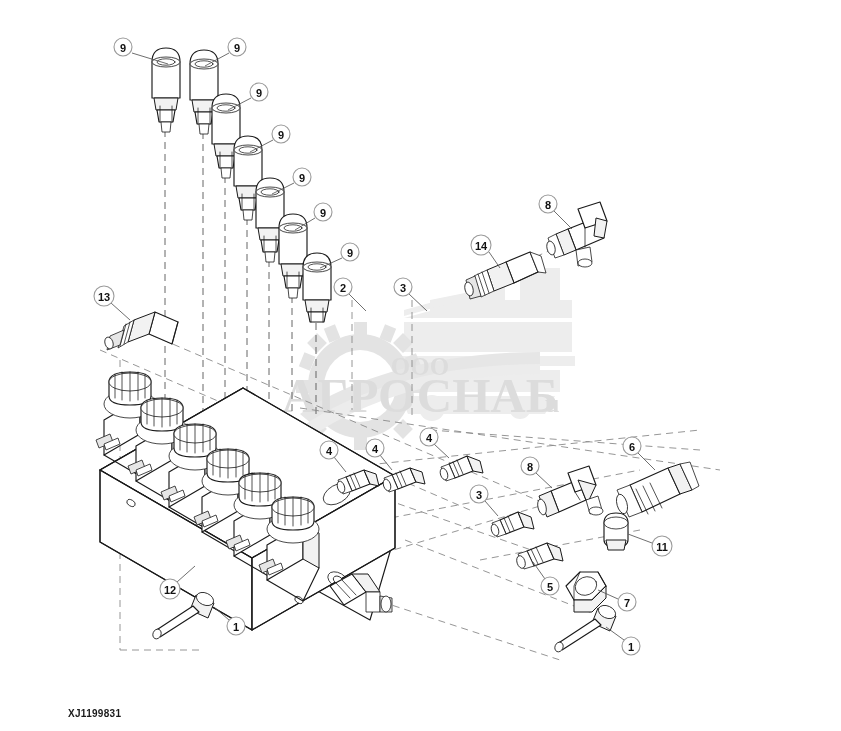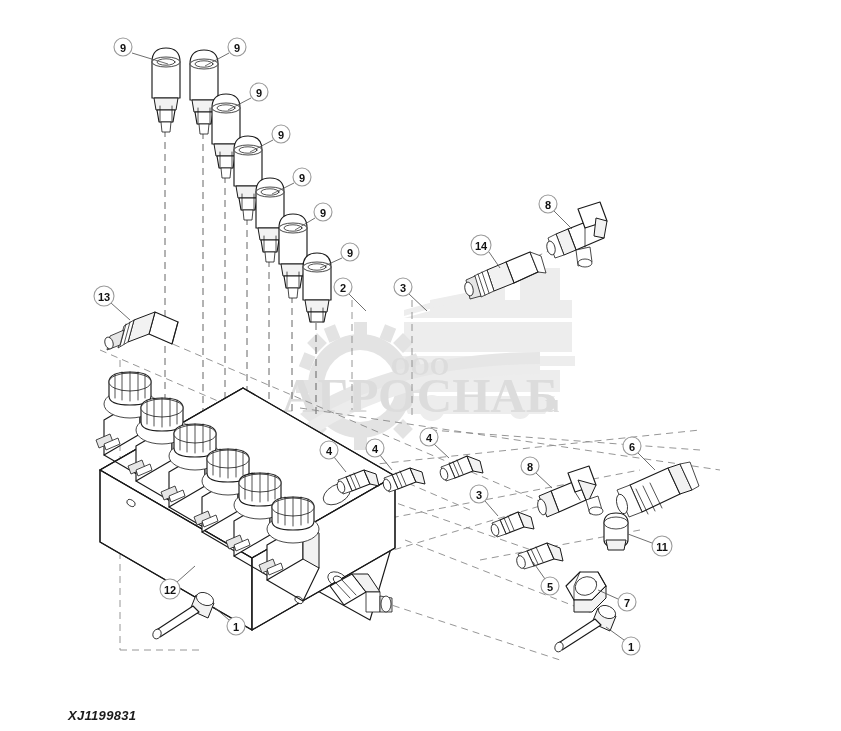--- a/index.html
+++ b/index.html
@@ -4,22 +4,22 @@
 <style>
   html,body{margin:0;padding:0;background:#ffffff;}
   body{width:841px;height:731px;position:relative;overflow:hidden;
        font-family:"Liberation Sans",sans-serif;}
   #sheet{position:absolute;left:0;top:0;width:841px;height:731px;background:#fff;}
   svg.layer{position:absolute;left:0;top:0;width:841px;height:731px;}
   #wm{z-index:1;}
   #art{z-index:2;}
   #calls{z-index:3;}
   .partno{position:absolute;left:68px;top:708px;z-index:4;
-          font-family:"Liberation Sans",sans-serif;font-size:13px;
-          font-weight:bold;color:#1a1a1a;letter-spacing:.3px;font-style:italic;}
+          font-family:"Liberation Sans",sans-serif;font-size:10px;
+          font-weight:bold;color:#1a1a1a;letter-spacing:.3px;}
   text.cnum{font-family:"Liberation Sans",sans-serif;font-size:11px;
             font-weight:bold;fill:#111;text-anchor:middle;dominant-baseline:central;}
   .stroke-main{fill:none;stroke:#1a1a1a;stroke-width:1.15;
                stroke-linejoin:round;stroke-linecap:round;}
   .stroke-thin{fill:none;stroke:#1a1a1a;stroke-width:.75;
                stroke-linejoin:round;stroke-linecap:round;}
   .fill-w{fill:#ffffff;stroke:#1a1a1a;stroke-width:1.15;stroke-linejoin:round;}
   .fill-w2{fill:#ffffff;stroke:#1a1a1a;stroke-width:.8;stroke-linejoin:round;}
   .fill-sh{fill:#f2f2f2;stroke:#1a1a1a;stroke-width:1.0;stroke-linejoin:round;}
   .fill-sh2{fill:#e6e6e6;stroke:#1a1a1a;stroke-width:.8;stroke-linejoin:round;}

